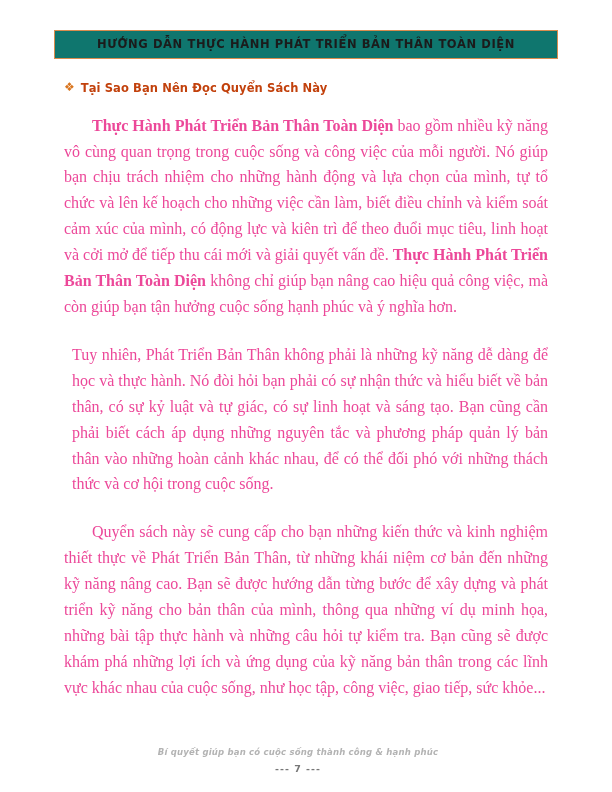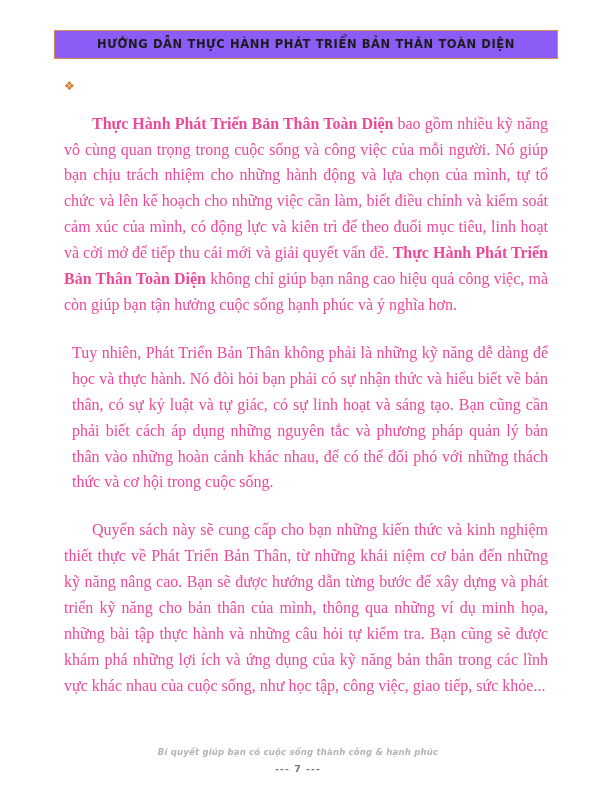--- a/index.html
+++ b/index.html
@@ -17,21 +17,21 @@
   }
   .page {
     position: absolute;
     inset: 0;
     box-sizing: border-box;
     padding: 22px 36px 0 36px;
   }
   
   .banner {
     margin: 8px 18px 0 18px;
-    background: #8b5cf6;
+    background: #0f766e;
     border: 1px solid #d98c4e;
     text-align: center;
     padding: 7px 4px 7px 4px;
   }
   .banner-title {
     font-family: "DejaVu Sans", sans-serif;
     font-weight: bold;
     font-size: 11.5px;
     letter-spacing: 0.6px;
     color: #1b1b1b;
@@ -107,20 +107,21 @@
 <body>
 
 <div class="page">
 
   <div class="banner">
     <div class="banner-title">HƯỚNG DẪN THỰC HÀNH PHÁT TRIỂN BẢN THÂN TOÀN DIỆN</div>
   </div>
 
   <div class="section-head">
     <span class="bullet-icon">❖</span>
+    <span class="section-title">Tại Sao Bạn Nên Đọc Quyển Sách Này</span>
   </div>
 
   <div class="body-wrap">
     <p class="para" id="para-0"><b>Thực Hành Phát Triển Bản Thân Toàn Diện</b><span> bao gồm nhiều kỹ năng vô cùng quan trọng trong cuộc sống và công việc của mỗi người. Nó giúp bạn chịu trách nhiệm cho những hành động và lựa chọn của mình, tự tổ chức và lên kế hoạch cho những việc cần làm, biết điều chỉnh và kiểm soát cảm xúc của mình, có động lực và kiên trì để theo đuổi mục tiêu, linh hoạt và cởi mở để tiếp thu cái mới và giải quyết vấn đề. </span><b>Thực Hành Phát Triển Bản Thân Toàn Diện</b><span> không chỉ giúp bạn nâng cao hiệu quả công việc, mà còn giúp bạn tận hưởng cuộc sống hạnh phúc và ý nghĩa hơn.</span></p>
     <p class="para noindent" id="para-1"><span>Tuy nhiên, Phát Triển Bản Thân không phải là những kỹ năng dễ dàng để học và thực hành. Nó đòi hỏi bạn phải có sự nhận thức và hiểu biết về bản thân, có sự kỷ luật và tự giác, có sự linh hoạt và sáng tạo. Bạn cũng cần phải biết cách áp dụng những nguyên tắc và phương pháp quản lý bản thân vào những hoàn cảnh khác nhau, để có thể đối phó với những thách thức và cơ hội trong cuộc sống.</span></p>
     <p class="para" id="para-2"><span>Quyển sách này sẽ cung cấp cho bạn những kiến thức và kinh nghiệm thiết thực về Phát Triển Bản Thân, từ những khái niệm cơ bản đến những kỹ năng nâng cao. Bạn sẽ được hướng dẫn từng bước để xây dựng và phát triển kỹ năng cho bản thân của mình, thông qua những ví dụ minh họa, những bài tập thực hành và những câu hỏi tự kiểm tra. Bạn cũng sẽ được khám phá những lợi ích và ứng dụng của kỹ năng bản thân trong các lĩnh vực khác nhau của cuộc sống, như học tập, công việc, giao tiếp, sức khỏe...</span></p>
   </div>
 
   <div class="footer">
     <div class="footer-note">Bí quyết giúp bạn có cuộc sống thành công &amp; hạnh phúc</div>

